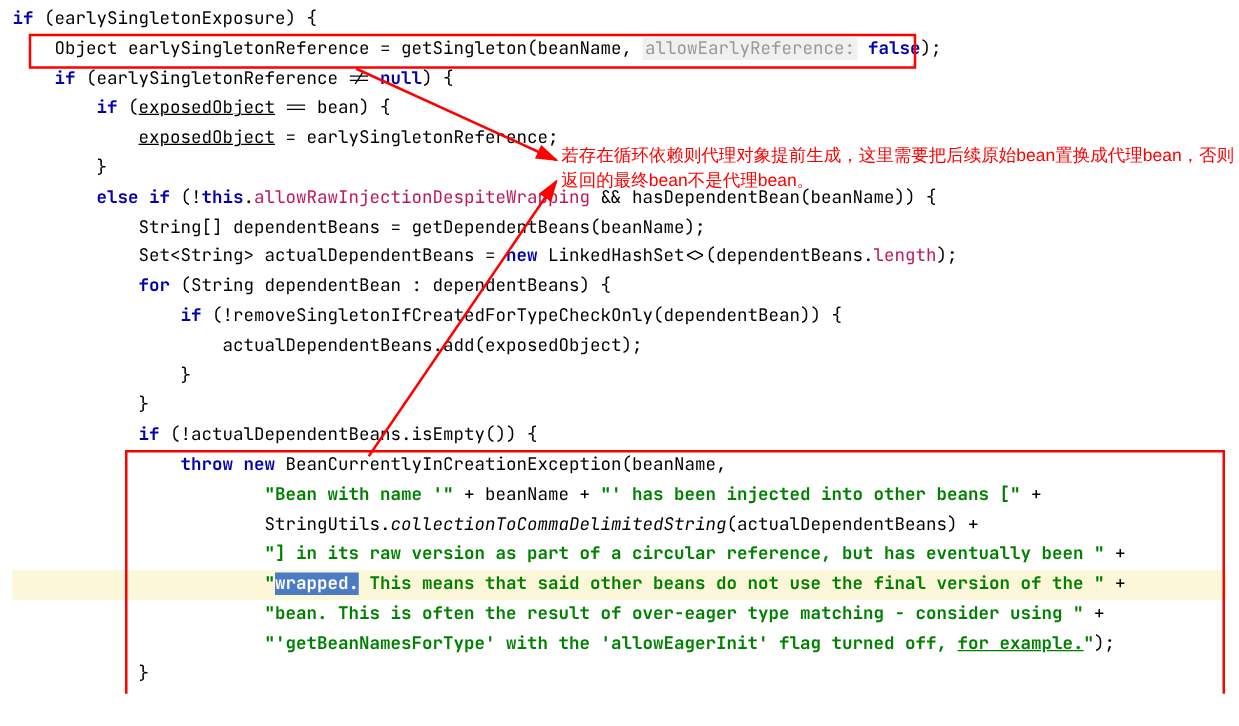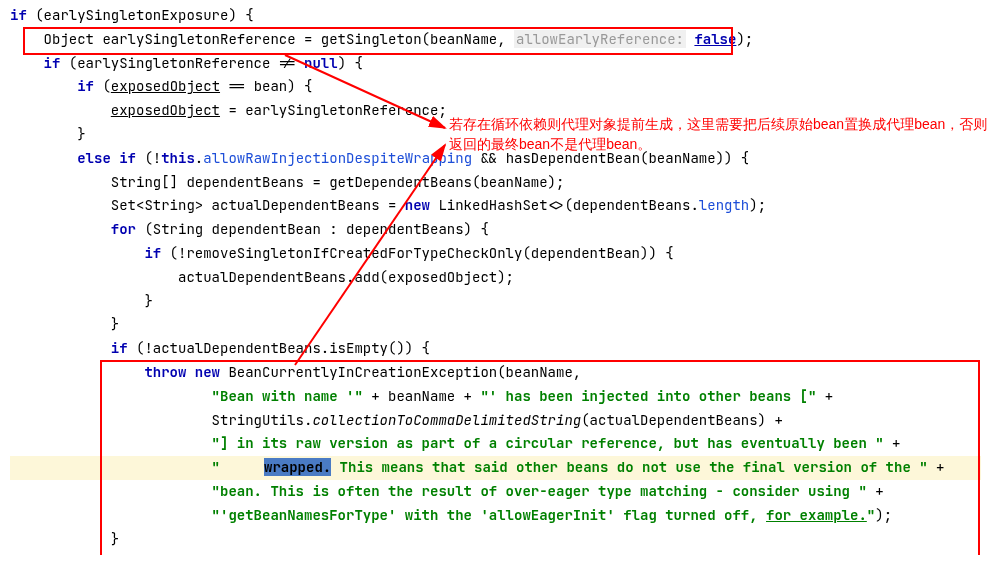--- a/index.html
+++ b/index.html
@@ -21,40 +21,39 @@
     }
     .keyword {
       color: #0000B0;
       font-weight: bold;
     }
     .keyword-this {
       color: #0000B0;
       font-weight: bold;
     }
     .field {
-      color: #1d4ed8;
+      color: #be185d;
       font-weight: normal;
     }
     .string {
       color: #008000;
       font-weight: bold;
     }
     .param-hint {
       color: #999999;
       background: #f0f0f0;
       padding: 0 2px;
     }
     .static-method {
       font-style: italic;
       text-align: right;
     }
     .boolean {
       color: #0000B0;
       font-weight: bold;
-      text-decoration: underline;
     }
     .underline {
       text-decoration: underline;
     }
     .red-box1 {
       position: absolute;
       border: 2px solid #ff0000;
       pointer-events: none;
       left: 23px;
       top: 27px;
@@ -84,22 +83,21 @@
     }
     svg.arrow {
       position: absolute;
       pointer-events: none;
     }
     .highlight-bg {
       background: #fdf7d9;
     }
     .highlight-sel {
       background: #4a7bc4;
-      color: #000000;
-      margin-left: 44px;
+      color: #ffffff;
     }
   </style>
 </head>
 <body>
 
 <div class="code-line"><span class="keyword">if</span><span> (earlySingletonExposure) {</span></div>
 
 <div class="code-line"><span>    Object earlySingletonReference = getSingleton(beanName, </span><span class="param-hint">allowEarlyReference:</span><span> </span><span class="boolean">false</span><span>);</span></div>
 
 <div class="code-line"><span>    </span><span class="keyword">if</span><span> (earlySingletonReference != </span><span class="keyword">null</span><span>) {</span></div>

